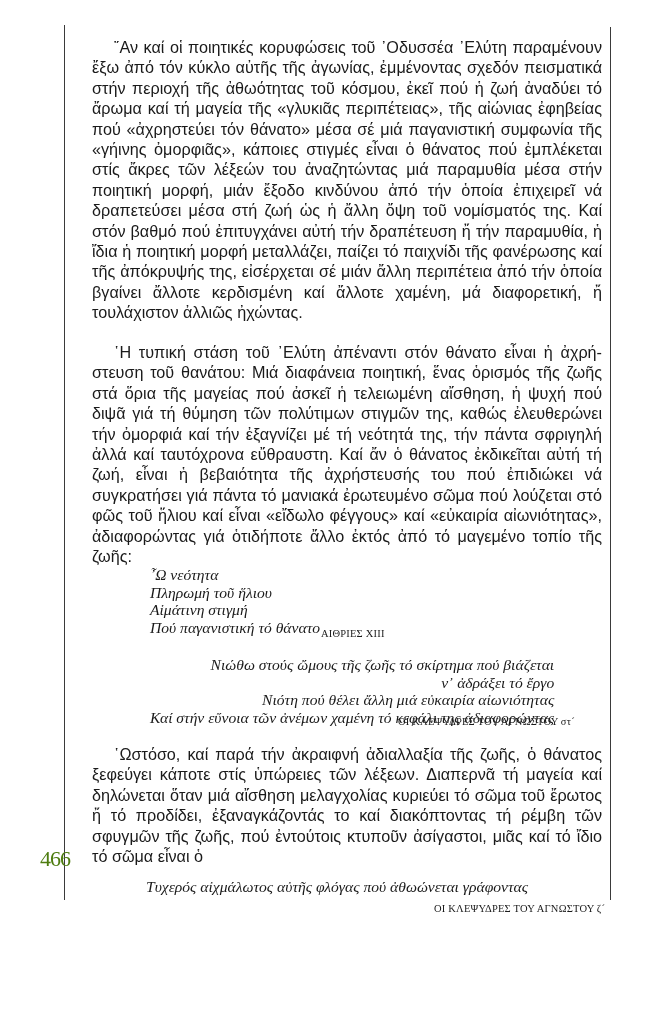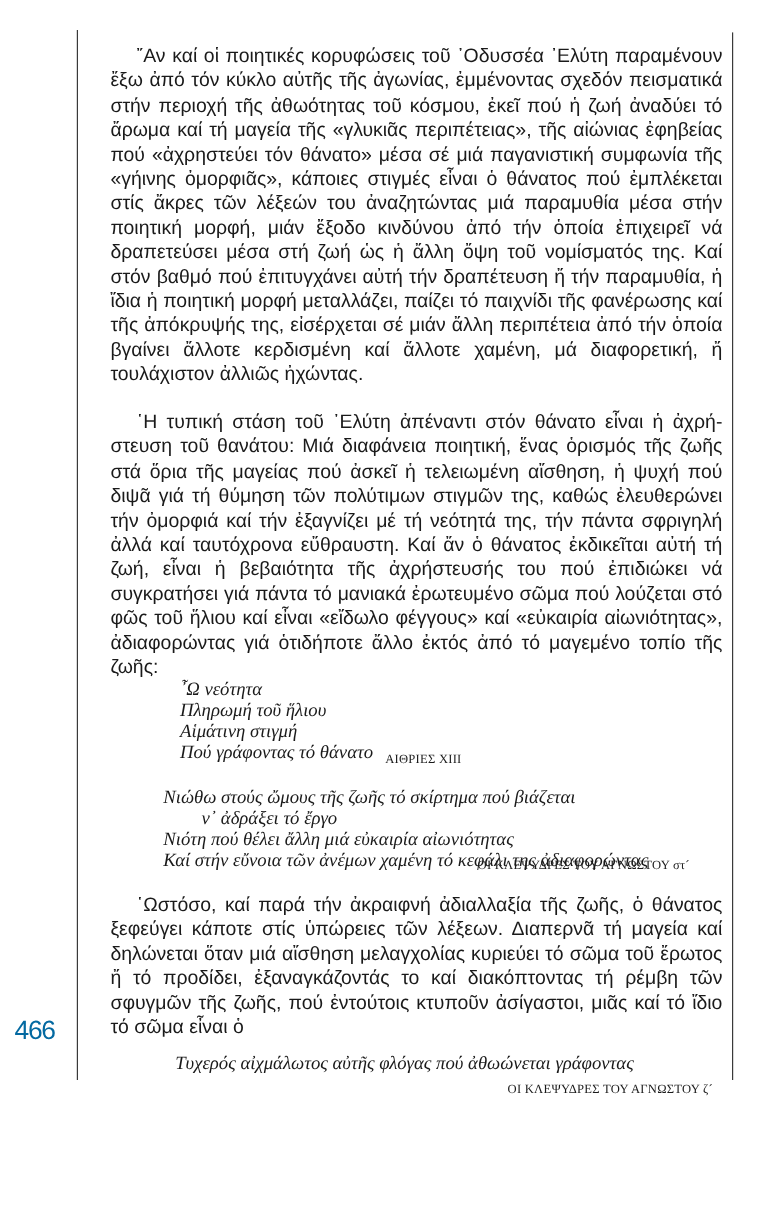--- a/index.html
+++ b/index.html
@@ -26,27 +26,27 @@
     .rule-right {
       position: absolute;
       left: 610px;
       top: 27px;
       width: 1px;
       height: 873px;
       background: #3a3a3a;
     }
     .page-number {
       position: absolute;
-      left: 12px;
+      left: 40px;
       top: 846px;
-      font-family: Liberation Sans, sans-serif;
+      font-family: Liberation Serif, serif;
       font-size: 22px;
       font-stretch: condensed;
       letter-spacing: -1px;
-      color: #0369a1;
+      color: #4d7c0f;
     }
     .column {
       position: absolute;
       left: 92px;
       width: 510px;
     }
     .prose {
       font-family: Liberation Sans, sans-serif;
       font-size: 16.2px;
       line-height: 20.4px;
@@ -68,50 +68,50 @@
       line-height: 17.6px;
     }
     .verse-block .line {
       display: block;
       white-space: nowrap;
     }
     .verse-block .line.cont {
       padding-left: 32px;
     }
     .v1 { left: 150px; top: 566px; }
-    .v2 { left: 136px; top: 656px; }
+    .v2 { left: 150px; top: 656px; text-align: right; }
     .v3 { left: 146px; top: 878px; }
     .source {
       position: absolute;
       font-family: "Liberation Serif", serif;
       font-size: 10.5px;
       letter-spacing: 0.2px;
       white-space: nowrap;
     }
     .s1 { left: 321px; top: 628px; text-align: center; }
     .s2 { left: 398px; top: 716px; }
-    .s3 { left: 423px; top: 903px; }
+    .s3 { left: 434px; top: 903px; }
   </style>
 </head>
 <body>
 
 <div class="rule-left"></div>
 <div class="rule-right"></div>
 
 <div class="page-number">466</div>
 
 <p class="column prose indent p1">῎Αν καί οἱ ποιητικές κορυφώσεις τοῦ ᾿Οδυσσέα ᾿Ελύτη παραμέ­νουν ἔξω ἀπό τόν κύκλο αὐτῆς τῆς ἀγωνίας, ἐμμένοντας σχεδόν πεισματικά στήν περιοχή τῆς ἀθωότητας τοῦ κόσμου, ἐκεῖ πού ἡ ζωή ἀναδύει τό ἄρωμα καί τή μαγεία τῆς «γλυκιᾶς περιπέτειας», τῆς αἰώνιας ἐφηβείας πού «ἀχρηστεύει τόν θάνατο» μέσα σέ μιά παγανιστική συμφωνία τῆς «γήινης ὀμορφιᾶς», κάποιες στιγμές εἶ­ναι ὁ θάνατος πού ἐμπλέκεται στίς ἄκρες τῶν λέξεών του ἀναζη­τώντας μιά παραμυθία μέσα στήν ποιητική μορφή, μιάν ἔξοδο κιν­δύνου ἀπό τήν ὁποία ἐπιχειρεῖ νά δραπετεύσει μέσα στή ζωή ὡς ἡ ἄλλη ὄψη τοῦ νομίσματός της. Καί στόν βαθμό πού ἐπιτυγχάνει αὐτή τήν δραπέτευση ἤ τήν παραμυθία, ἡ ἴδια ἡ ποιητική μορφή μεταλλάζει, παίζει τό παιχνίδι τῆς φανέρωσης καί τῆς ἀπόκρυψής της, εἰσέρχεται σέ μιάν ἄλλη περιπέτεια ἀπό τήν ὁποία βγαίνει ἄλ­λοτε κερδισμένη καί ἄλλοτε χαμένη, μά διαφορετική, ἤ τουλάχι­στον ἀλλιῶς ἠχώντας.</p>
 
 <p class="column prose indent p2">῾Η τυπική στάση τοῦ ᾿Ελύτη ἀπέναντι στόν θάνατο εἶναι ἡ ἀχρή­στευση τοῦ θανάτου: Μιά διαφάνεια ποιητική, ἕνας ὁρισμός τῆς ζωῆς στά ὅρια τῆς μαγείας πού ἀσκεῖ ἡ τελειωμένη αἴσθηση, ἡ ψυ­χή πού διψᾶ γιά τή θύμηση τῶν πολύτιμων στιγμῶν της, καθώς ἐλευθερώνει τήν ὀμορφιά καί τήν ἐξαγνίζει μέ τή νεότητά της, τήν πάντα σφριγηλή ἀλλά καί ταυτόχρονα εὔθραυστη. Καί ἄν ὁ θάνα­τος ἐκδικεῖται αὐτή τή ζωή, εἶναι ἡ βεβαιότητα τῆς ἀχρήστευσής του πού ἐπιδιώκει νά συγκρατήσει γιά πάντα τό μανιακά ἐρωτευ­μένο σῶμα πού λούζεται στό φῶς τοῦ ἥλιου καί εἶναι «εἴδωλο φέγ­γους» καί «εὐκαιρία αἰωνιότητας», ἀδιαφορώντας γιά ὁτιδήποτε ἄλλο ἐκτός ἀπό τό μαγεμένο τοπίο τῆς ζωῆς:</p>
 
 <div class="verse-block v1">
   <span class="line">῏Ω νεότητα</span>
   <span class="line">Πληρωμή τοῦ ἥλιου</span>
   <span class="line">Αἱμάτινη στιγμή</span>
-  <span class="line">Πού γράφοντας τό θάνατο</span>
+  <span class="line">Πού παγανιστική τό θάνατο</span>
 </div>
 <div class="source s1">ΑΙΘΡΙΕΣ XIII</div>
 
 <div class="verse-block v2">
   <span class="line">Νιώθω στούς ὤμους τῆς ζωῆς τό σκίρτημα πού βιάζεται</span>
   <span class="line cont">ν᾿ ἀδράξει τό ἔργο</span>
   <span class="line">Νιότη πού θέλει ἄλλη μιά εὐκαιρία αἰωνιότητας</span>
   <span class="line">Καί στήν εὔνοια τῶν ἀνέμων χαμένη τό κεφάλι της ἀδιαφορώντας</span>
 </div>
 <div class="source s2">ΟΙ ΚΛΕΨΥΔΡΕΣ ΤΟΥ ΑΓΝΩΣΤΟΥ στ´</div>

